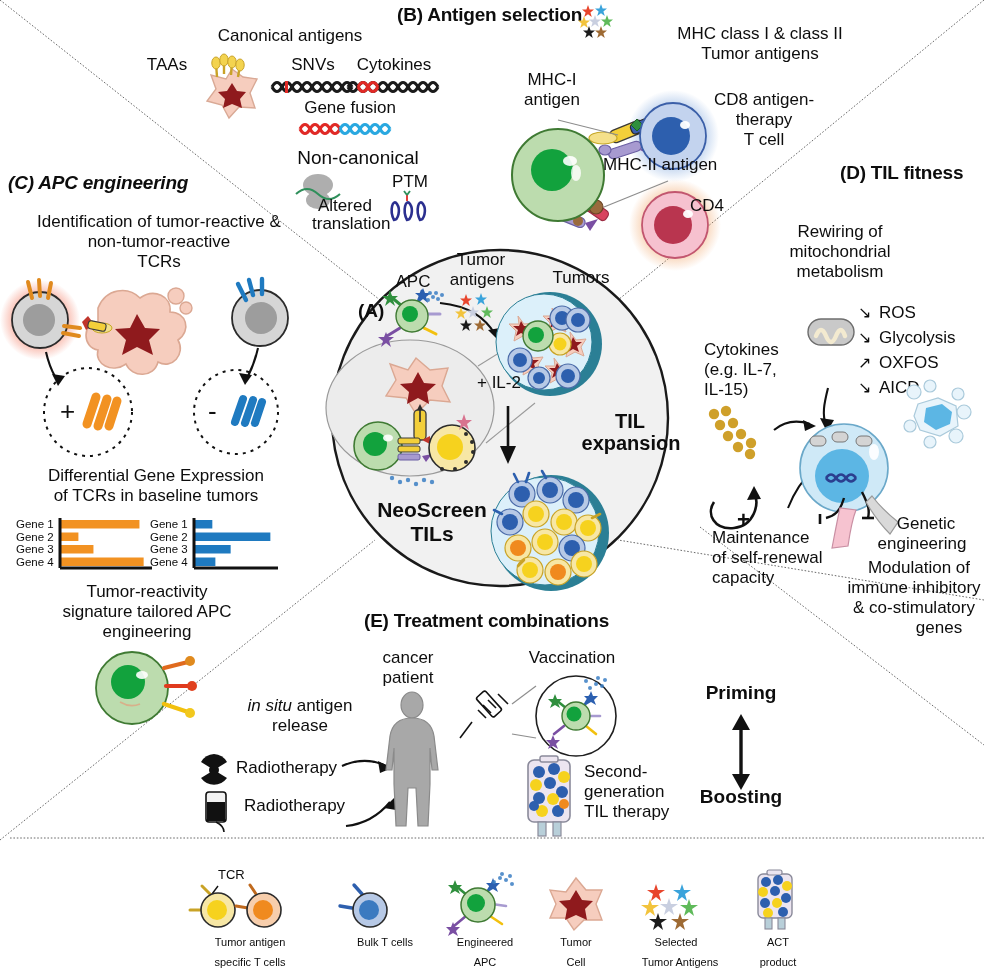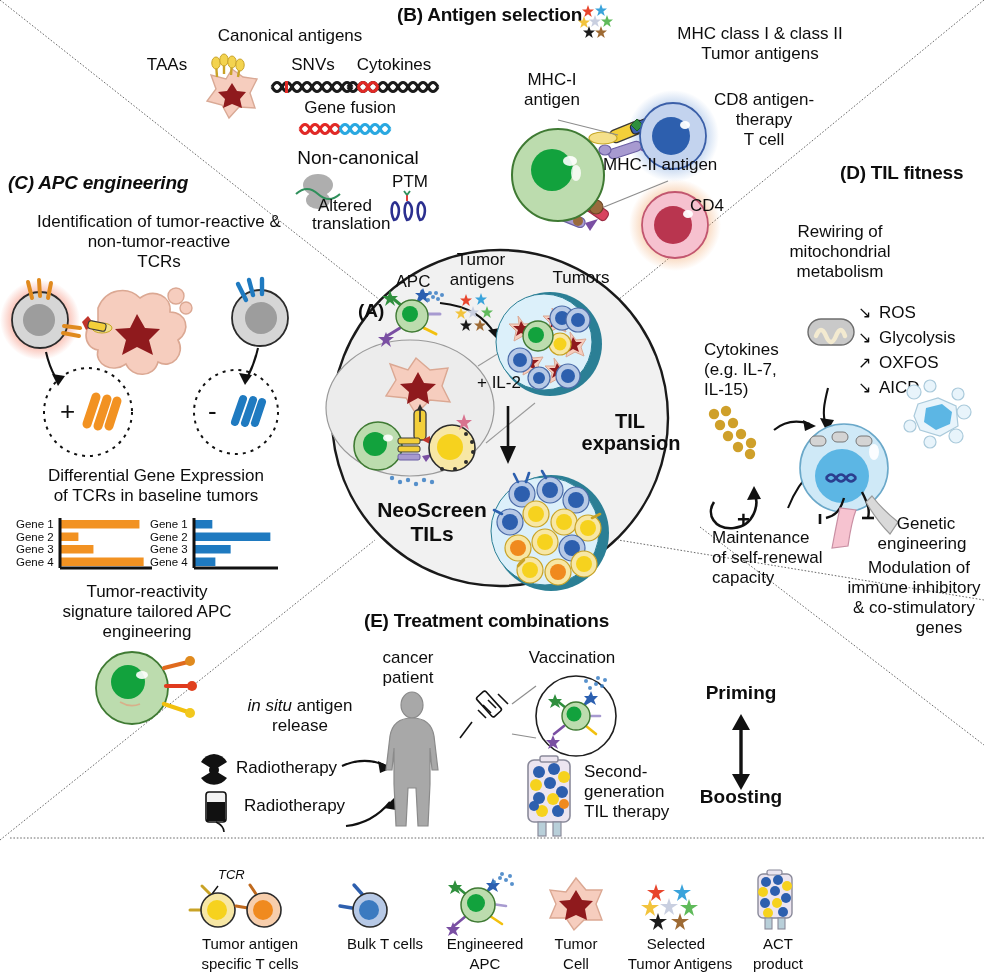--- a/index.html
+++ b/index.html
@@ -4,22 +4,22 @@
 <title>NeoScreen TIL Figure</title>
 <style>
   html,body{margin:0;padding:0;background:#ffffff;}
   body{width:984px;height:979px;position:relative;overflow:hidden;
        font-family:"Liberation Sans","DejaVu Sans",sans-serif;color:#0d0d0d;}
   #root{position:absolute;inset:0;}
   .abs{position:absolute;}
   .ctr{text-align:center;}
   .hdr{font-weight:bold;font-size:19px;letter-spacing:-0.2px;}
   .lbl{font-size:17px;line-height:1.12;}
-  .lbl-sm{font-size:15px;line-height:1.12;}
-  .lbl-xs{font-size:12.5px;line-height:1.1;font-style:italic;}
+  .lbl-sm{font-size:11px;line-height:1.12;}
+  .lbl-xs{font-size:12.5px;line-height:1.1;}
   .bold{font-weight:bold;}
   .ital{font-style:italic;}
   svg{display:block;overflow:visible;}
   .divider{stroke:#6a6a6a;stroke-width:1;stroke-dasharray:1.6 1.8;fill:none;}
   .bigcircle{fill:#f1f1f1;stroke:#1a1a1a;stroke-width:2.4;}
   .subellipse{fill:#ececec;stroke:#9a9a9a;stroke-width:1.2;}
   .arrowblk{stroke:#111;stroke-width:2.6;fill:none;}
   .thinarrow{stroke:#111;stroke-width:2.1;fill:none;}
   .axisline{stroke:#111;stroke-width:3;}
   .genelabel{font-size:11.5px;}

